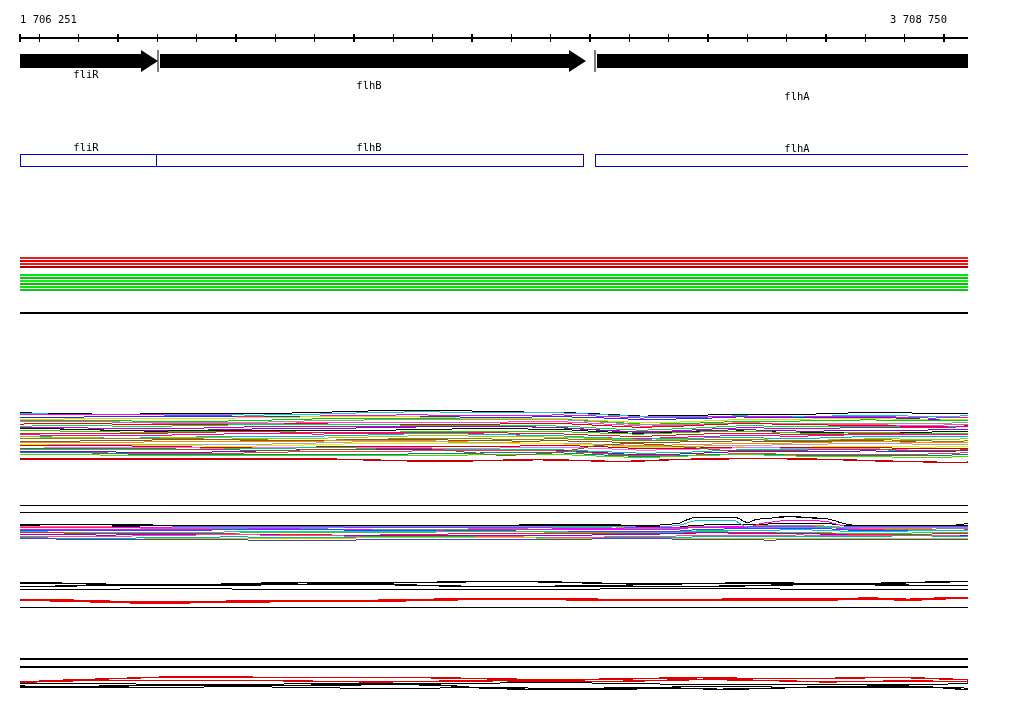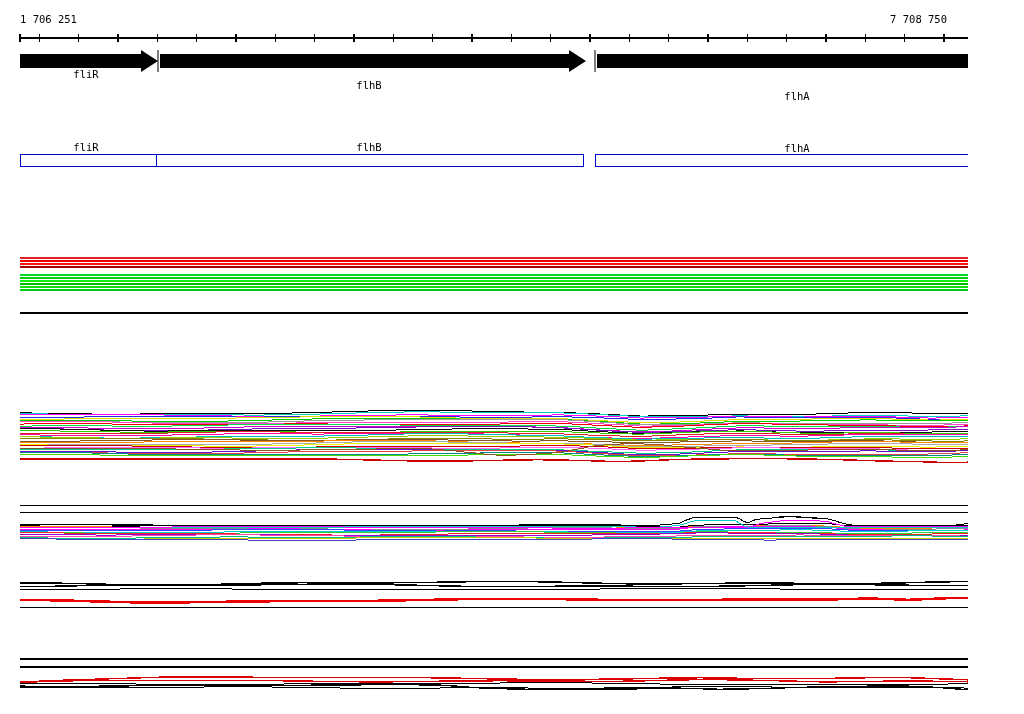--- a/index.html
+++ b/index.html
@@ -9,21 +9,21 @@
   .coord.left{left:20px;}
   .coord.right{right:21px;}
   svg{position:absolute;left:0;top:0;}
   svg text{font-family:"DejaVu Sans Mono",monospace;font-size:10.5px;fill:#000;}
 </style>
 </head>
 <body>
 
 <div class="frame">
   <div class="coord left">1 706 251</div>
-  <div class="coord right">7 708 750</div>
+  <div class="coord right">3 708 750</div>
   <svg id="plot" width="1024" height="714">
       <g shape-rendering="crispEdges">
         <line x1="20" y1="38" x2="1003" y2="38" stroke="#000" stroke-width="1.5"></line>
         <line x1="20" y1="34" x2="20" y2="42" stroke="#000" stroke-width="1.5"></line>
         <line x1="1003" y1="34" x2="1003" y2="42" stroke="#000" stroke-width="1.5"></line>
         <line x1="39.274509803921575" y1="34" x2="39.274509803921575" y2="42" stroke="#000" stroke-width="1.5"></line>
         <line x1="78.61024409763905" y1="34" x2="78.61024409763905" y2="42" stroke="#000" stroke-width="1.5"></line>
         <line x1="117.94597839135655" y1="34" x2="117.94597839135655" y2="42" stroke="#000" stroke-width="1.5"></line>
         <line x1="157.28171268507404" y1="34" x2="157.28171268507404" y2="42" stroke="#000" stroke-width="1.5"></line>
         <line x1="196.61744697879152" y1="34" x2="196.61744697879152" y2="42" stroke="#000" stroke-width="1.5"></line>

